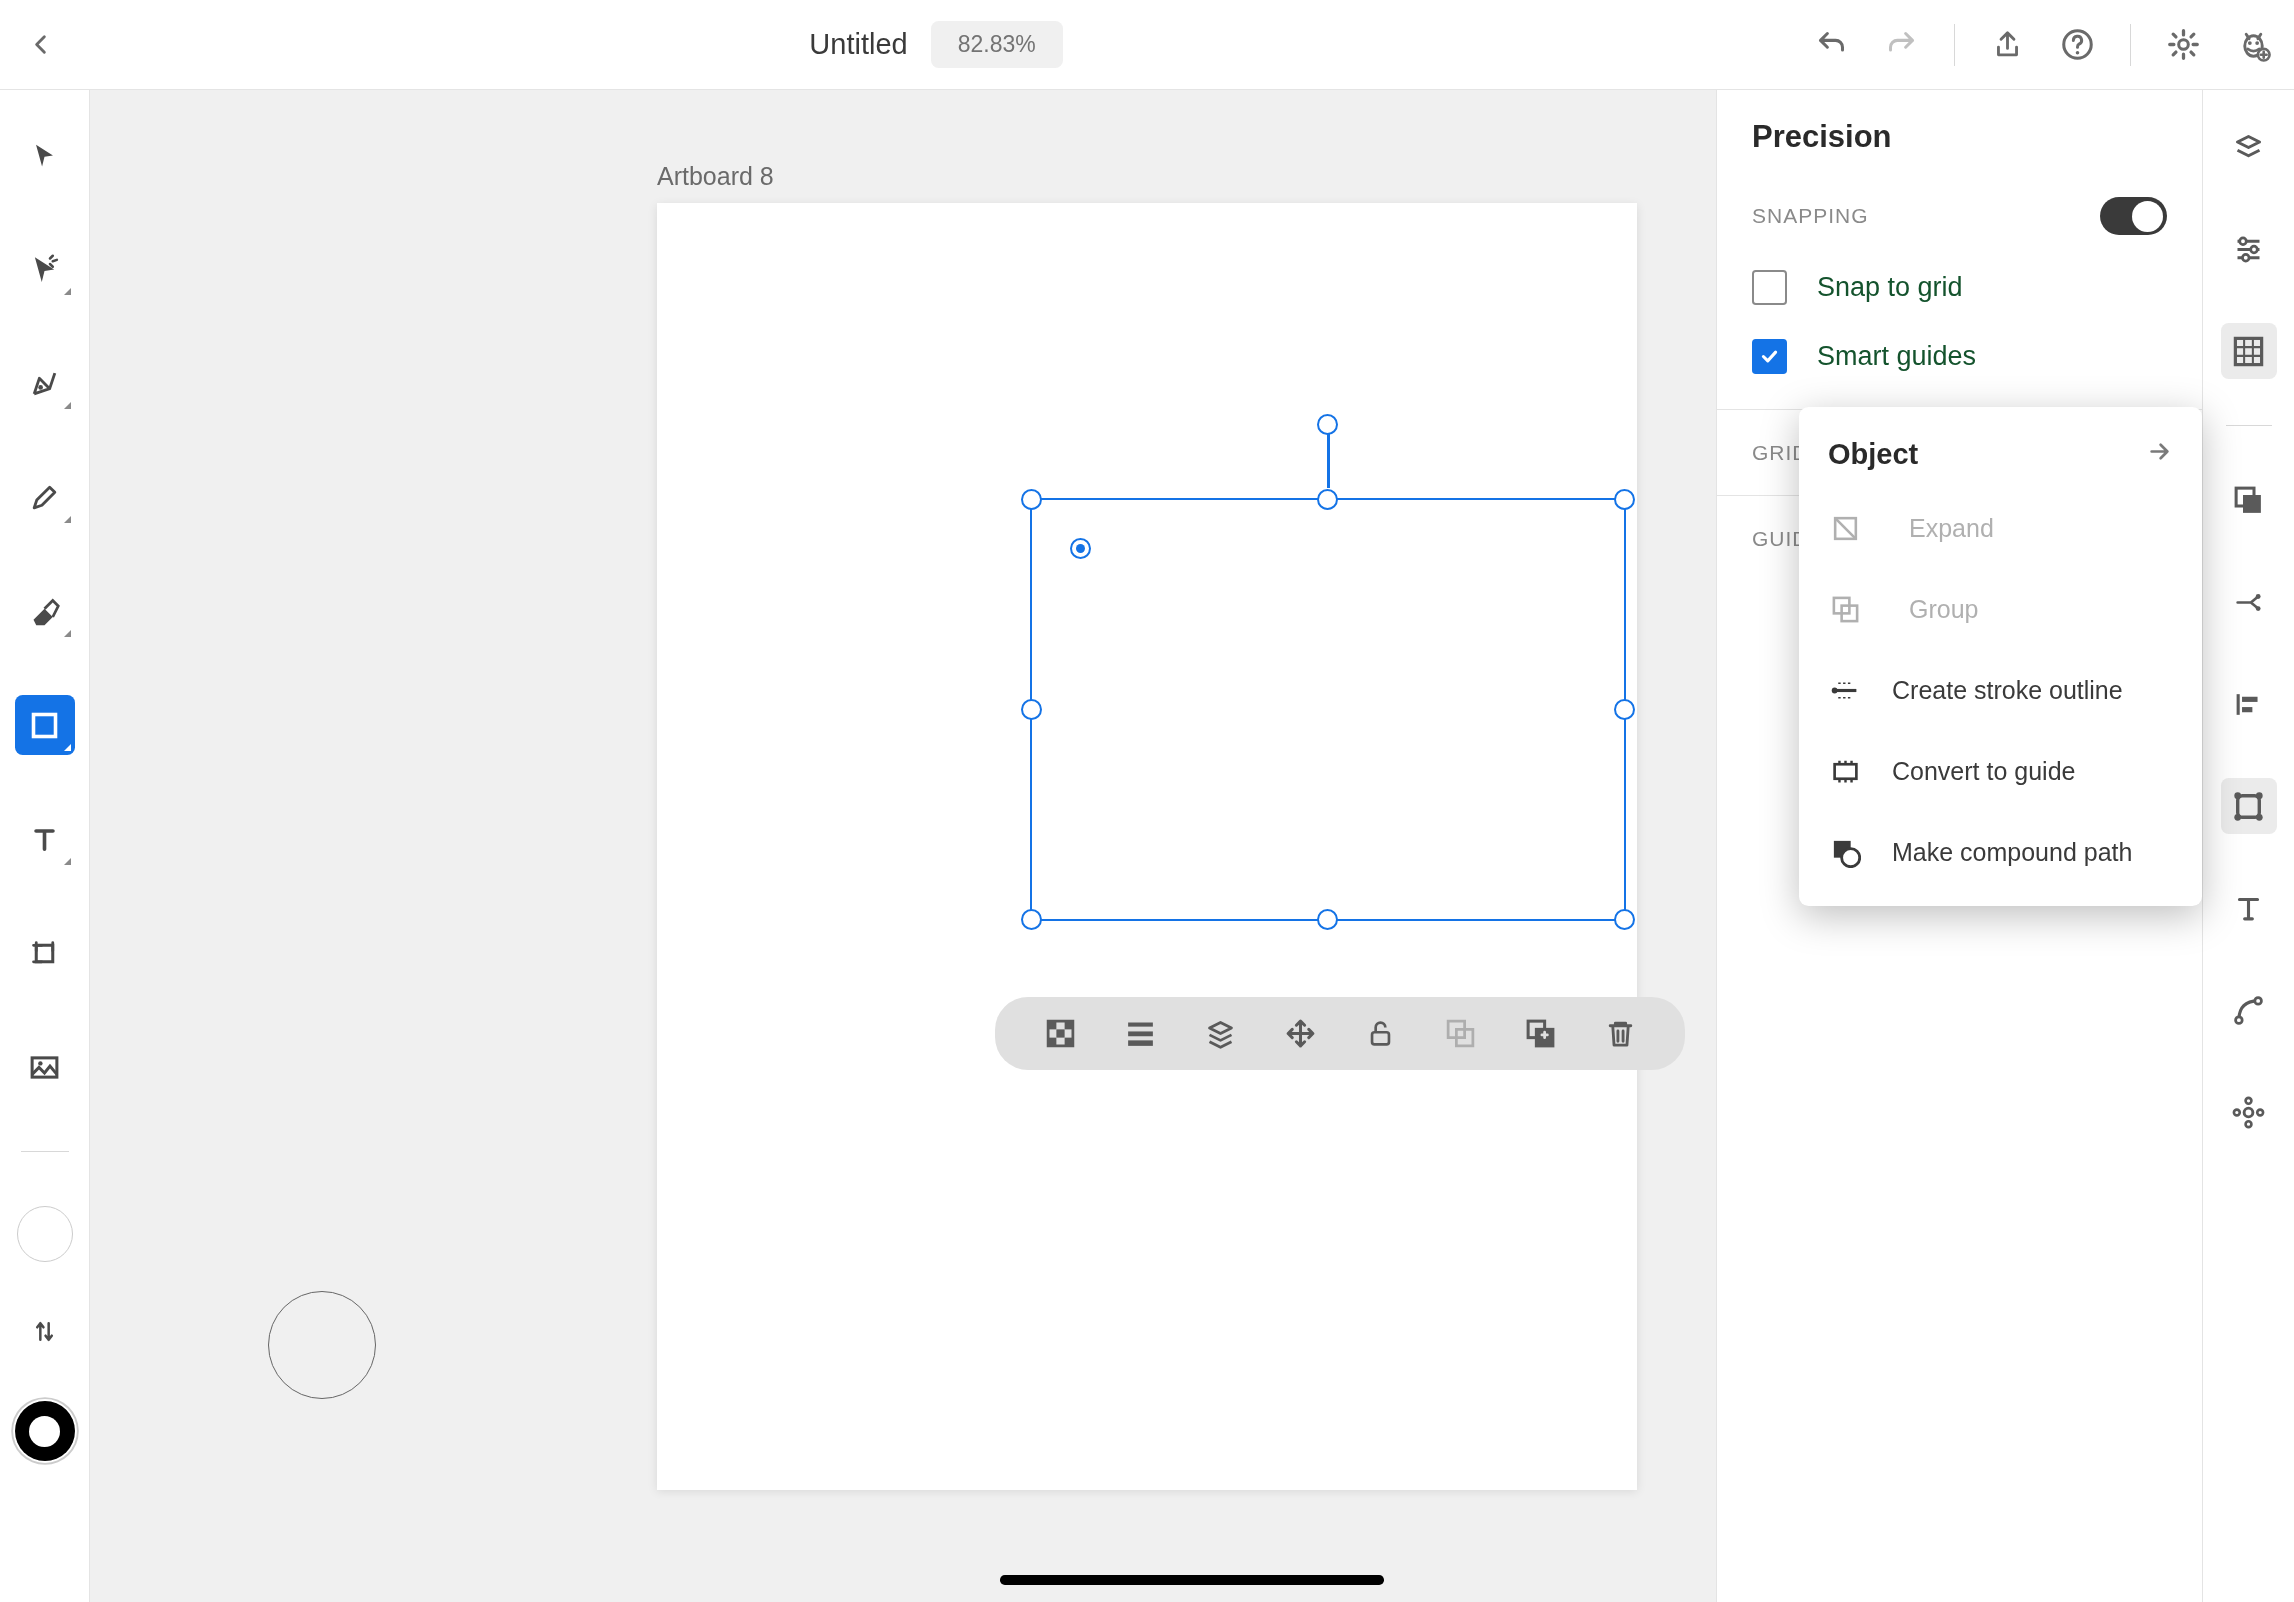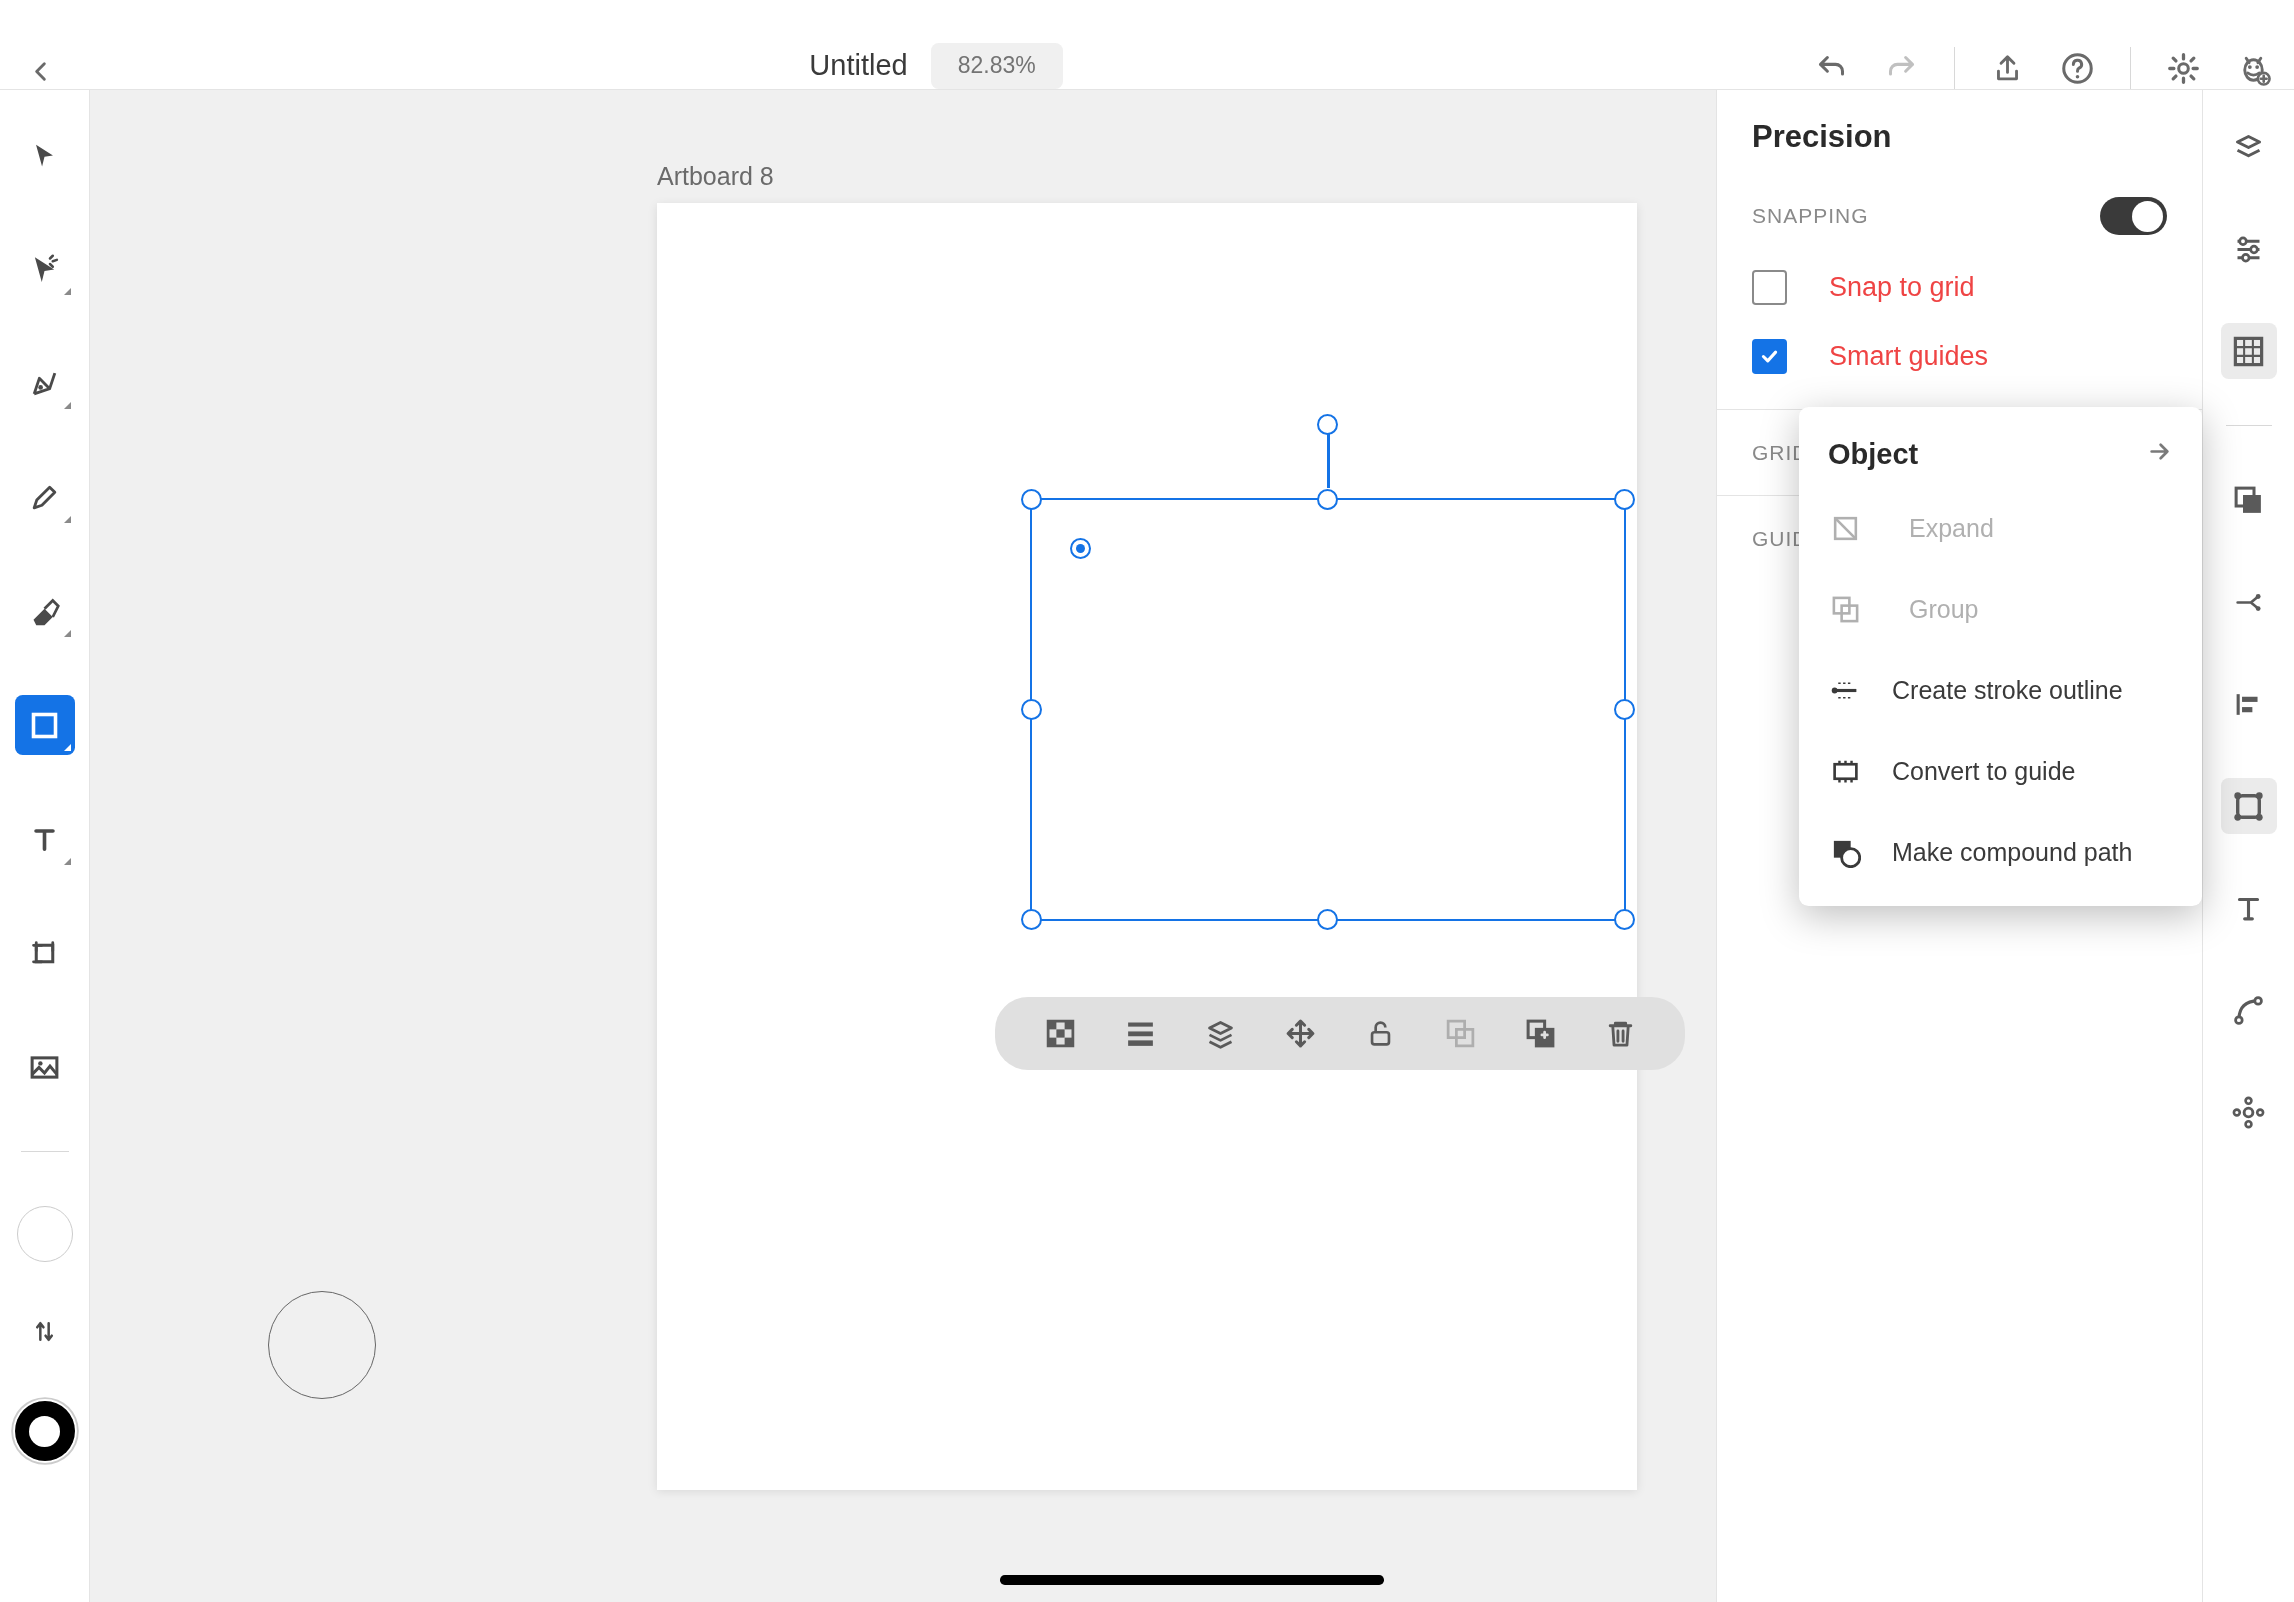--- a/index.html
+++ b/index.html
@@ -1,19 +1,19 @@
 <!DOCTYPE html>
 <html><head>
 <meta charset="utf-8">
 <style>
 * { margin: 0; padding: 0; box-sizing: border-box; font-family: -apple-system, BlinkMacSystemFont, "Segoe UI", sans-serif; }
 html, body { width: 2294px; height: 1602px; overflow: hidden; background: #fff; }
 
 
-.topbar { height: 90px; display: flex; align-items: flex-end; border-bottom: 1px solid #e4e4e4; padding: 0 23px; }
+.topbar { height: 90px; display: flex; align-items: center; border-bottom: 1px solid #e4e4e4; padding: 0 23px; }
 .topbar-left { flex: 0 0 auto; }
 .topbar-center { flex: 1; display: flex; align-items: center; justify-content: center; gap: 23px; }
 .topbar-right { flex: 0 0 auto; display: flex; align-items: center; gap: 35px; }
 .doc-title { font-size: 29px; color: #3a3a3a; }
 .zoom-level { background: #f0f0f0; border-radius: 7.7px; padding: 9.6px 27px; font-size: 23px; color: #737373; }
 .topbar-icon { width: 35px; height: 35px; display: flex; align-items: center; justify-content: center; color: #6a6a6a; }
 .topbar-icon.disabled { color: #c0c0c0; }
 .topbar-divider { width: 1px; height: 42px; background: #d8d8d8; }
 
 
@@ -54,21 +54,21 @@
 .context-toolbar { position: absolute; left: 905px; top: 907px; display: flex; gap: 42px; background: #e0e0e0; border-radius: 33px; padding: 17.3px 46px; }
 .ctx-icon { width: 38px; height: 38px; display: flex; align-items: center; justify-content: center; color: #5a5a5a; }
 .ctx-icon.disabled { color: #aeaeae; }
 
 
 .precision-panel { position: absolute; right: 92px; top: 0; width: 486px; background: #fff; border-left: 1px solid #e4e4e4; height: 100%; padding: 29px 0 0 0; }
 .panel-title { font-size: 31px; font-weight: 600; color: #2a2a2a; padding: 0 35px 25px 35px; }
 .panel-row { display: flex; align-items: center; padding: 17.3px 35px; font-size: 25px; color: #5a5a5a; }
 .panel-row .toggle { margin-left: auto; width: 67px; height: 38px; border-radius: 19px; background: #3a3a3a; position: relative; }
 .panel-row .toggle::after { content: ""; position: absolute; right: 3.8px; top: 3.8px; width: 31px; height: 31px; border-radius: 50%; background: #fff; }
-.panel-check { display: flex; align-items: center; padding: 17.3px 35px; gap: 42px; font-size: 27px; color: #ef4444; }
+.panel-check { display: flex; align-items: center; padding: 17.3px 35px; gap: 30px; font-size: 27px; color: #14532d; }
 .checkbox { width: 35px; height: 35px; border: 2.9px solid #8a8a8a; border-radius: 3.8px; background: #fff; display: flex; align-items: center; justify-content: center; }
 .checkbox.checked { background: #1473e6; border-color: #1473e6; }
 .panel-hr { height: 1px; background: #e4e4e4; margin: 17.3px 0; }
 .panel-section-label { font-size: 21px; color: #8a8a8a; letter-spacing: 1px; padding: 13.4px 35px; }
 
 
 .object-popover { position: absolute; right: 92px; top: 317px; width: 403px; background: #fff; border-radius: 9.6px; box-shadow: 0 9.6px 38px rgba(0,0,0,0.25); padding: 13.4px 0; z-index: 10; }
 .popover-header { display: flex; align-items: flex-start; justify-content: space-between; padding: 17.3px 29px 17.3px 29px; }
 .popover-title { font-size: 29px; font-weight: 600; color: #2a2a2a; }
 .popover-item { display: flex; align-items: center; gap: 29px; padding: 23px 29px; font-size: 25px; color: #3a3a3a; }

